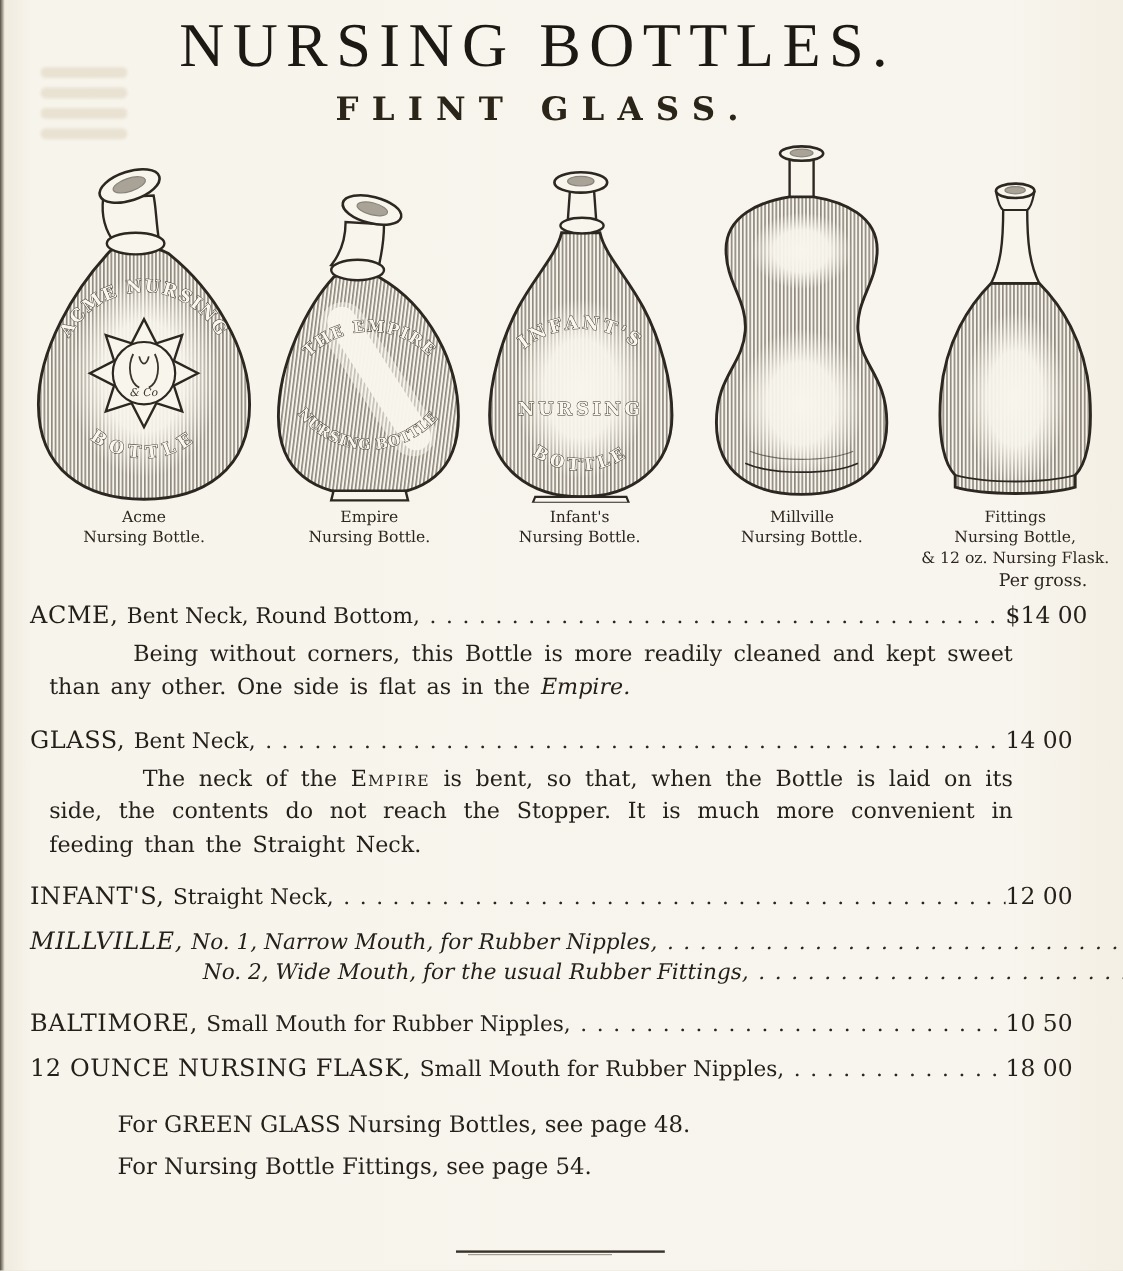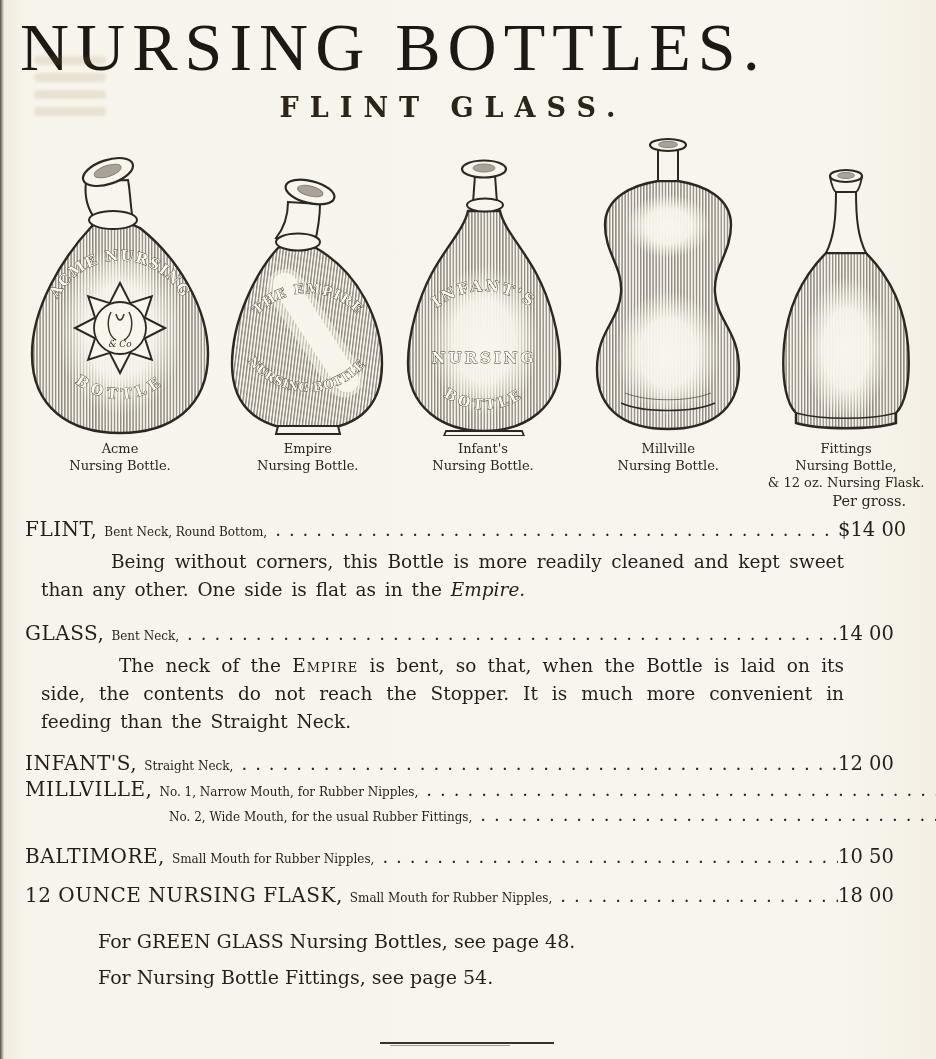--- a/index.html
+++ b/index.html
@@ -7,37 +7,37 @@
   .page {
     position:relative; width:936px; height:1059px; overflow:hidden;
     background:linear-gradient(90deg,#efe9dc 0px,#f7f4ec 26px,#f8f5ee 840px,#f3efe4 936px);
     font-family:"DejaVu Serif", serif; color:#241f1a;
   }
   .scan-edge { position:absolute; left:0; top:0; width:4px; height:100%;
     background:linear-gradient(90deg, rgba(45,39,30,.8), rgba(45,39,30,0)); }
   .ghost { position:absolute; left:34px; top:56px; }
   .ghost div { width:72px; height:9px; margin-bottom:8px; border-radius:4px;
     background:rgba(150,120,60,.14); filter:blur(1.5px); }
-  .title { margin:12px 60px 0 20px; text-align:left; font-size:68px; line-height:1.05;
+  .title { margin:12px 60px 0 20px; text-align:center; font-size:52px; line-height:1.05;
     font-family:"Liberation Serif", serif; font-weight:400; letter-spacing:7px; color:#1c1813; }
   .subtitle { margin:10px 30px 0 0; text-align:center; font-size:27px; line-height:1.1;
     font-weight:bold; letter-spacing:11px; color:#2a2419; }
   .bottles-row { margin:10px 10px 0 20px; display:flex; justify-content:space-between; }
   figure { margin:0; display:flex; flex-direction:column; }
   .svg-wrap { height:303px; display:flex; align-items:flex-end; justify-content:center; }
   .caption { margin-top:5px; text-align:center; font-size:13px; line-height:1.3; color:#2c261f; }
   .gross-note { margin:0 40px 0 0; text-align:center; font-size:20px; line-height:1.15;
     font-style:italic; font-weight:bold; color:#241f18; }
   .per-gross { margin:1px 30px 0 0; text-align:right; font-size:14.5px; line-height:1.2; color:#2b251e; }
   .price-list { margin:0 26px 0 25px; }
   .item-row { display:flex; align-items:baseline; line-height:1.3; }
   .r-acme { margin-top:6px; } .r-empire { margin-top:16px; } .r-infants { margin-top:14px; }
-  .r-millville { align-items:center; } .r-baltimore { margin-top:16px; } .r-flask { margin-top:12px; }
+  .r-millville { margin-top:12px; align-items:center;font-style:italic; } .r-baltimore { margin-top:16px; } .r-flask { margin-top:12px; }
   .item-name { font-size:20px; letter-spacing:.5px; white-space:nowrap; }
-  .item-detail { font-size:12px; margin-left:7px; white-space:nowrap; }
+  .item-detail { font-size:18px; margin-left:7px; white-space:nowrap; }
   .leader { flex:1; overflow:hidden; white-space:nowrap; font-size:18px; letter-spacing:8px;
     padding:0 4px 0 8px; color:#2b251e; }
   .price { min-width:72px; text-align:left; font-size:19.5px; white-space:nowrap; }
   .desc { margin:6px 66px 0 16px; text-indent:70px; font-size:18.5px; line-height:1.5;
     text-align:justify; word-spacing:3px; }
   .desc-empire { text-indent:78px; }
   .smallcaps { font-variant:small-caps; letter-spacing:1px; }
   .mill-lines { flex:1; }
   .mill-line { display:flex; align-items:baseline; line-height:1.35; }
   .mill-indent { padding-left:137px; }
@@ -216,21 +216,21 @@
       </figcaption>
     </figure>
 
   </div>
 
   <div class="per-gross">Per gross.</div>
 
   <div class="price-list">
 
     <div class="item-row r-acme">
-      <span class="item-name">FLINT,</span>
+      <span class="item-name">ACME,</span>
       <span class="item-detail">Bent Neck, Round Bottom,</span>
       <span class="leader">..........................................................................................</span>
       <span class="price">$14 00</span>
     </div>
     <p class="desc"><span>Being without corners, this Bottle is more readily cleaned and kept sweet than any other.  One side is flat as in the </span><i>Empire.</i></p>
 
     <div class="item-row r-empire">
       <span class="item-name">GLASS,</span>
       <span class="item-detail">Bent Neck,</span>
       <span class="leader">..........................................................................................</span>

